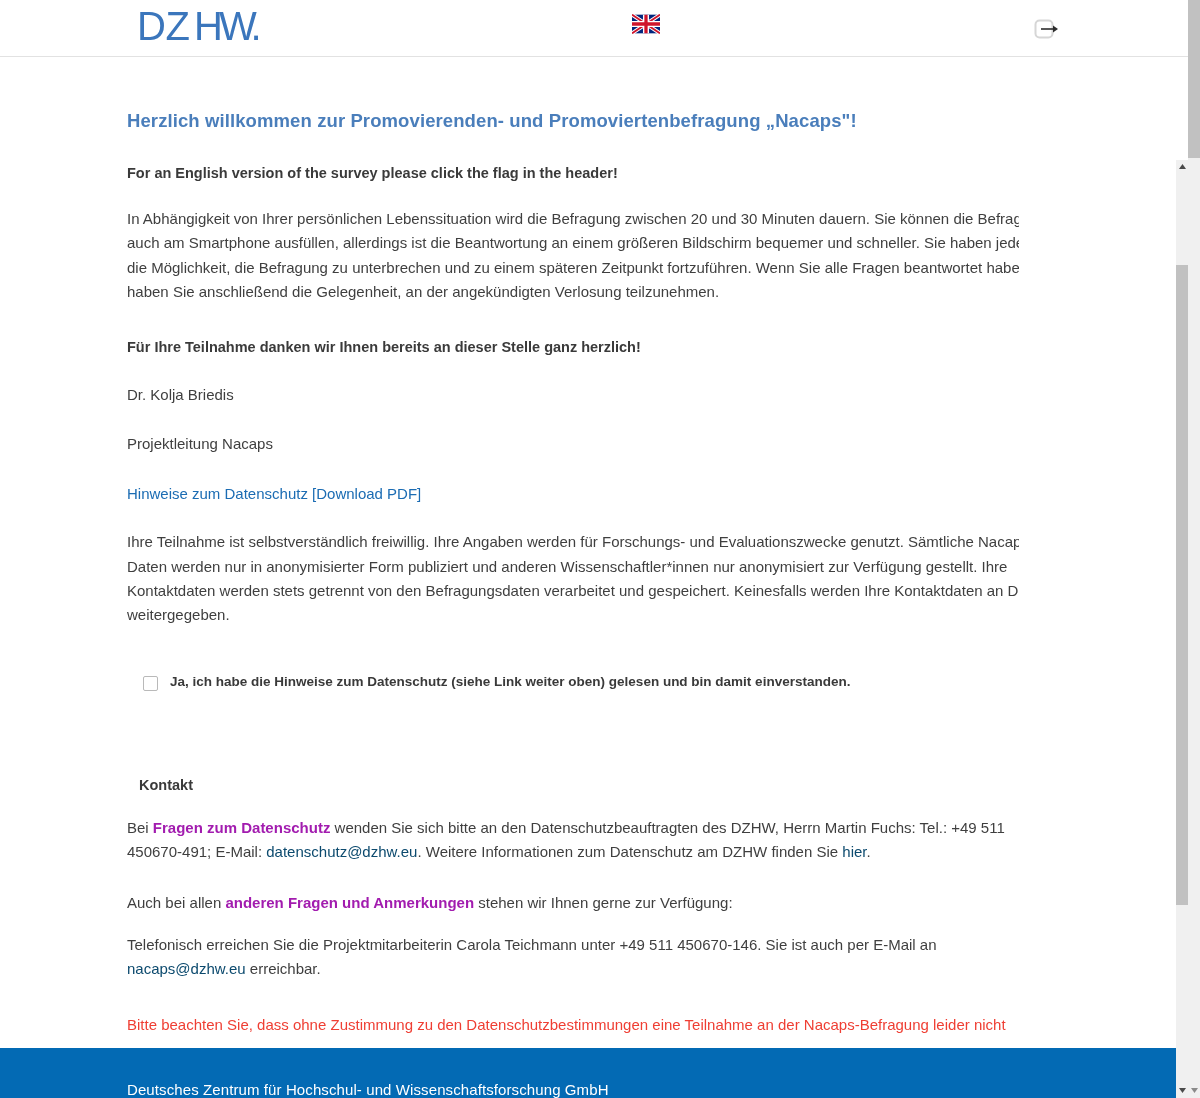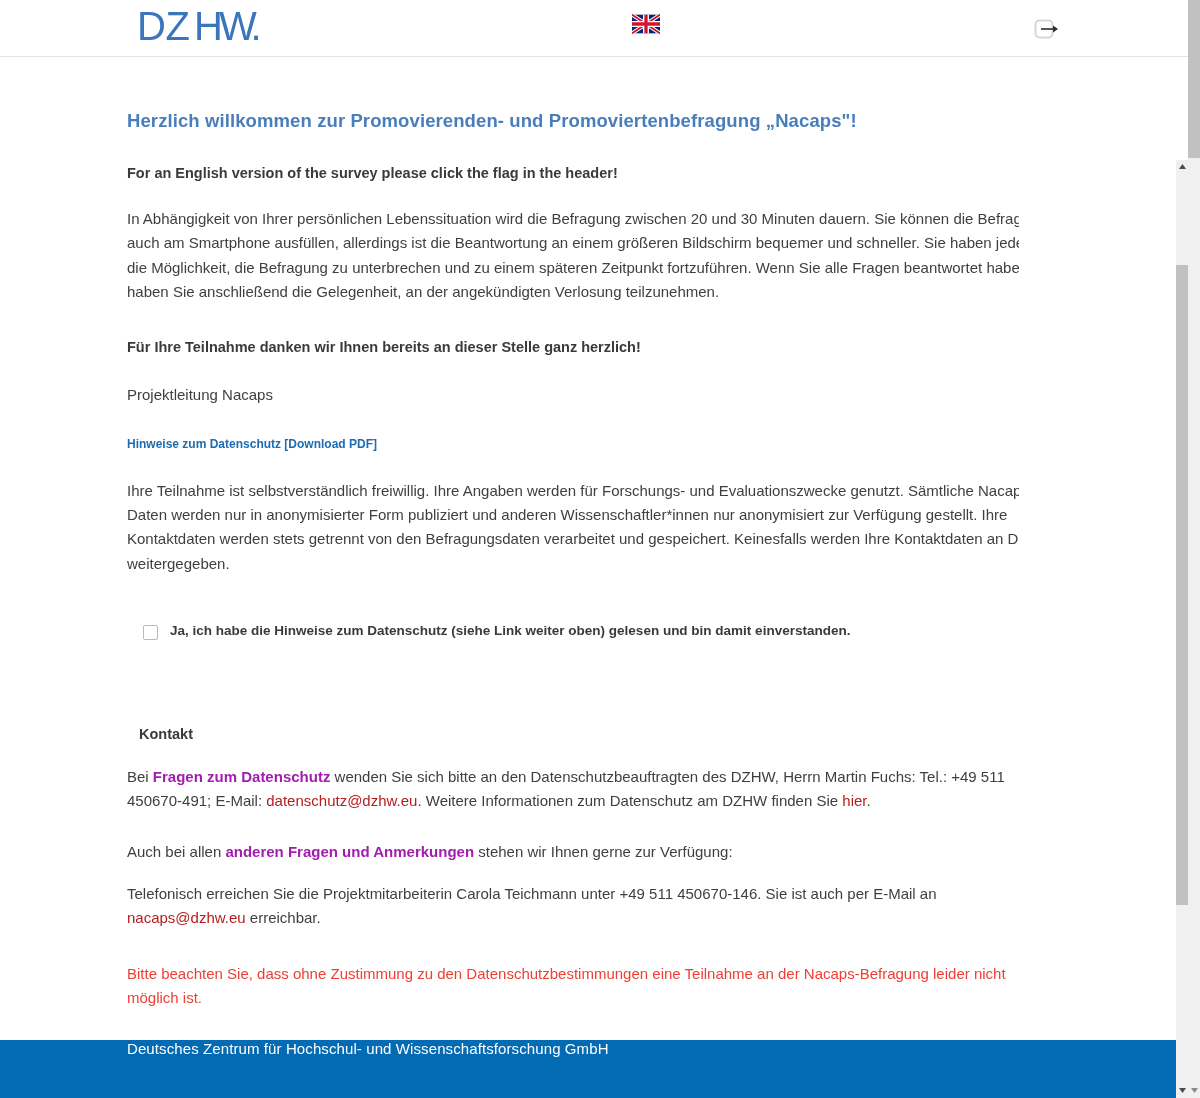--- a/index.html
+++ b/index.html
@@ -118,28 +118,28 @@
   p.name-line {
     font-size: 15px;
     color: #3f3f3f;
     margin: 26px 0 0 0;
     line-height: 1.5;
   }
 
   a.doc-link {
     display: inline-block;
     margin-top: 30px;
-    font-size: 12px;
-    font-weight: bold;
+    font-size: 15px;
+    font-weight: normal;
     color: #1b6cb3;
     text-decoration: none;
   }
 
   a.inline-link {
-    color: #b91c1c;
+    color: #0c4a6e;
     text-decoration: none;
   }
 
   
   .consent-row {
     display: flex;
     align-items: flex-start;
     margin-top: 46px;
     padding-left: 16px;
   }
@@ -188,24 +188,24 @@
     line-height: 1.58;
     max-width: 925px;
   }
 
   
   .site-footer {
     position: absolute;
     left: 0;
     bottom: 0;
     width: 1188px;
-    height: 58px;
+    height: 50px;
     background: #036ab4;
     display: flex;
-    align-items: flex-start;
+    align-items: flex-end;
   }
   .footer-text {
     margin-left: 127px;
     color: #ffffff;
     font-size: 15px;
     letter-spacing: 0.1px;
   }
 
   
   .sb {
@@ -278,20 +278,21 @@
       <div class="inner">
 
         <h1 class="page-title">Herzlich willkommen zur Promovierenden- und Promoviertenbefragung „Nacaps"!</h1>
 
         <p class="lead-bold">For an English version of the survey please click the flag in the header!</p>
 
         <p class="body-text">In Abhängigkeit von Ihrer persönlichen Lebenssituation wird die Befragung zwischen 20 und 30 Minuten dauern. Sie können die Befragung auch am Smartphone ausfüllen, allerdings ist die Beantwortung an einem größeren Bildschirm bequemer und schneller. Sie haben jederzeit die Möglichkeit, die Befragung zu unterbrechen und zu einem späteren Zeitpunkt fortzuführen. Wenn Sie alle Fragen beantwortet haben, haben Sie anschließend die Gelegenheit, an der angekündigten Verlosung teilzunehmen.</p>
 
         <p class="lead-bold" style="margin-top:33px;">Für Ihre Teilnahme danken wir Ihnen bereits an dieser Stelle ganz herzlich!</p>
 
+        <p class="name-line">Dr. Kolja Briedis</p>
 
         <p class="name-line">Projektleitung Nacaps</p>
 
         <a href="#" class="doc-link">Hinweise zum Datenschutz [Download PDF]</a>
 
         <p class="body-text narrow" style="margin-top:27px;">Ihre Teilnahme ist selbstverständlich freiwillig. Ihre Angaben werden für Forschungs- und Evaluationszwecke genutzt. Sämtliche Nacaps-Daten werden nur in anonymisierter Form publiziert und anderen Wissenschaftler*innen nur anonymisiert zur Verfügung gestellt. Ihre Kontaktdaten werden stets getrennt von den Befragungsdaten verarbeitet und gespeichert. Keinesfalls werden Ihre Kontaktdaten an Dritte weitergegeben.</p>
 
         <div class="consent-row">
           <input type="checkbox" class="consent-box" id="consent" style="">
           <label class="consent-label" for="consent">Ja, ich habe die Hinweise zum Datenschutz (siehe Link weiter oben) gelesen und bin damit einverstanden.</label>

